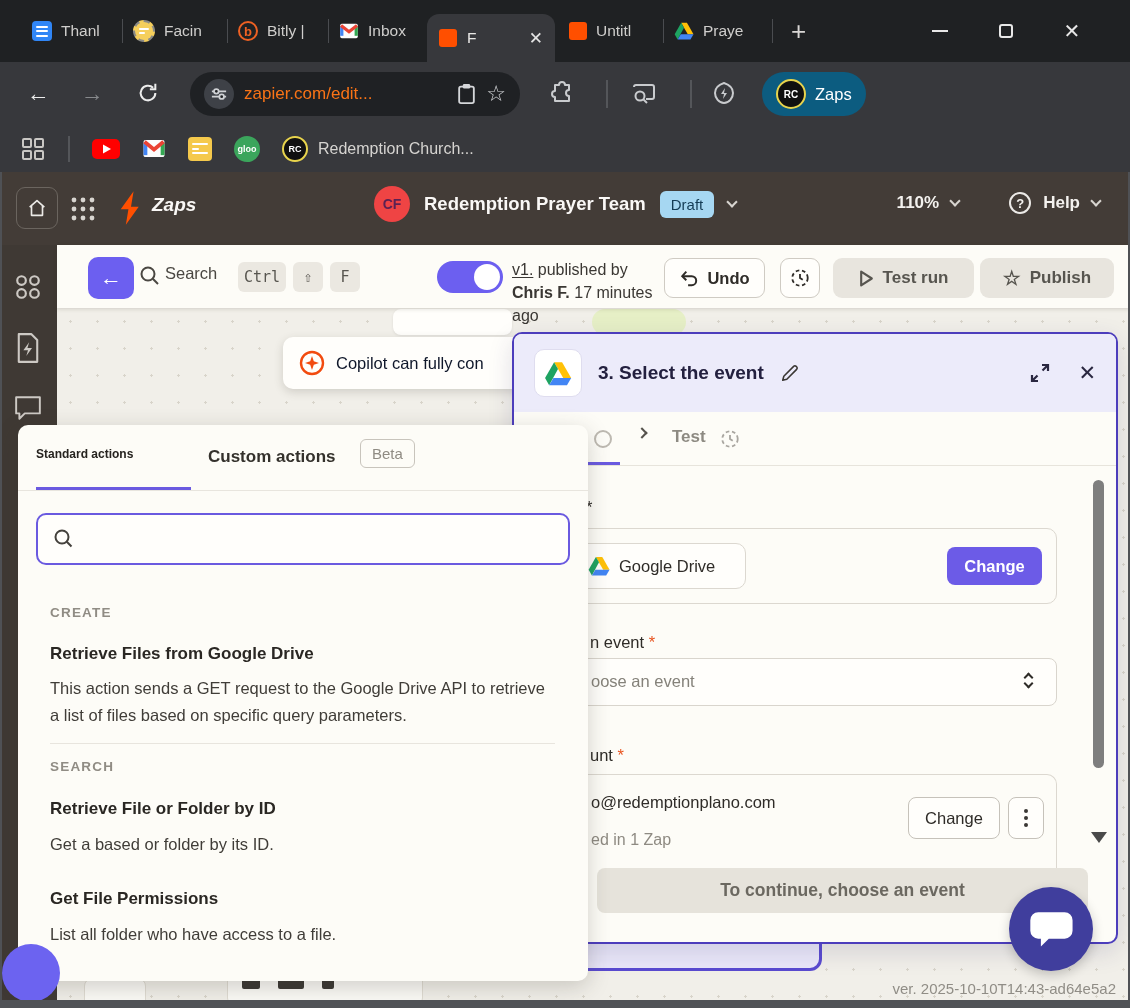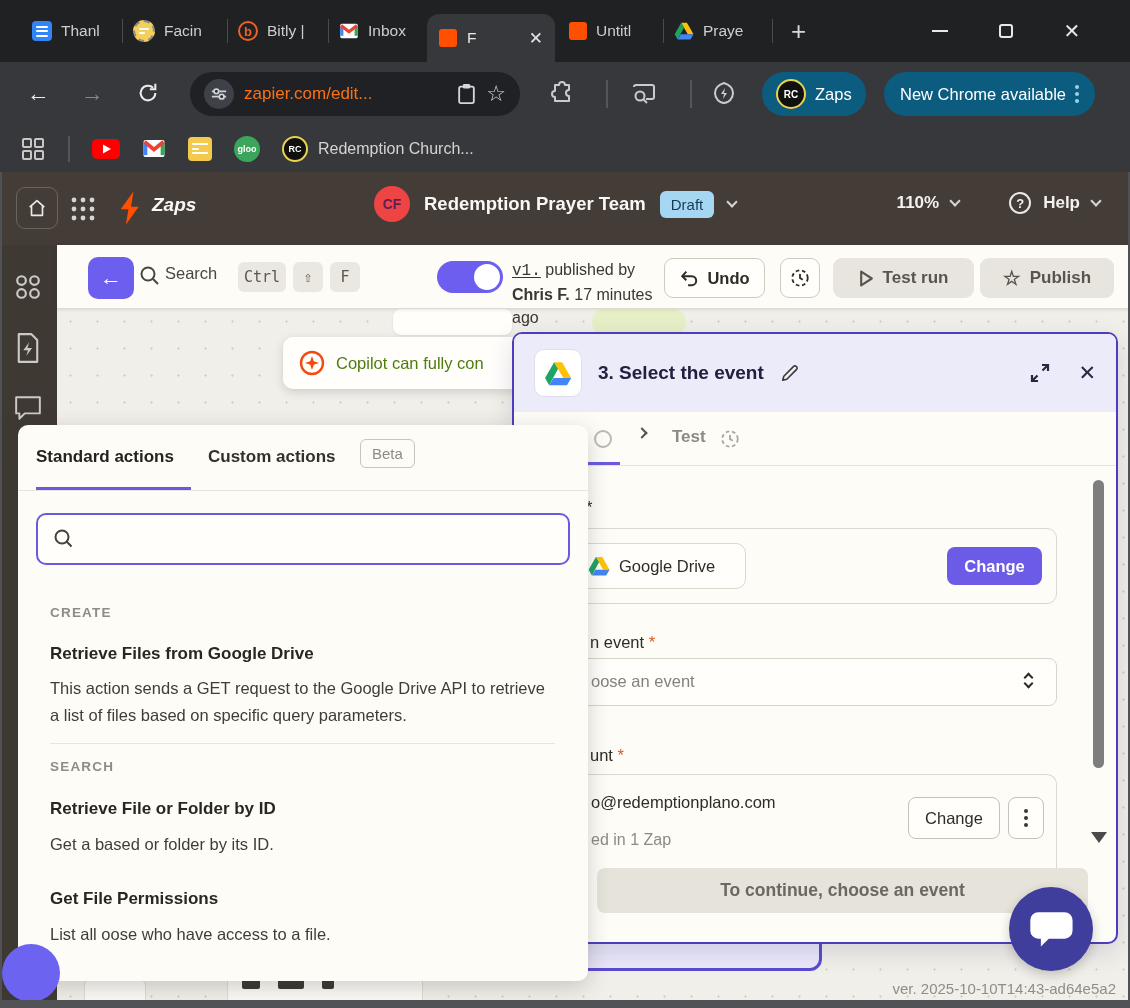--- a/index.html
+++ b/index.html
@@ -65,32 +65,32 @@
   .sideicon { position:absolute; left:14px; }
 
   
   .edtb { position:absolute; left:57px; top:245px; width:1073px; height:63px; background:#FDFCF7; box-shadow:0 1px 4px rgba(60,55,45,.18); z-index:8; }
   .backbtn { position:absolute; left:31px; top:12px; width:46px; height:42px; background:#6C5FF0; border-radius:10px; color:#fff; font-size:22px; display:flex; align-items:center; justify-content:center; }
   .searchlbl { position:absolute; left:108px; top:19px; color:#4A4742; font-size:16.5px; }
   .kbd { position:absolute; top:17px; height:30px; background:#EBE8E1; border-radius:6px; color:#57554F; font-family:"DejaVu Sans Mono", monospace; font-size:15px; display:flex; align-items:center; justify-content:center; }
   .toggle { position:absolute; left:380px; top:16px; width:66px; height:32px; background:#6C5FF0; border-radius:16px; }
   .toggle i { position:absolute; right:3px; top:3px; width:26px; height:26px; background:#fff; border-radius:50%; }
   .verblock { position:absolute; left:455px; top:13px; width:152px; color:#3A3733; font-size:16px; line-height:23px; }
-  .verblock u { text-underline-offset:2px;font-family:Liberation Mono, monospace; }
+  .verblock u { text-underline-offset:2px; }
   .verblock b { font-weight:700; }
   .wbtn { position:absolute; top:13px; height:40px; background:#FFFEFB; border:1.5px solid #CFCBC3; border-radius:9px; display:flex; align-items:center; justify-content:center; gap:8px; color:#2F2C28; font-size:16.5px; font-weight:600; }
   .gbtn { position:absolute; top:13px; height:40px; background:#E8E5DE; border-radius:9px; display:flex; align-items:center; justify-content:center; gap:9px; color:#57554F; font-size:17px; font-weight:600; }
 
   
   .canvas { position:absolute; left:57px; top:308px; width:1073px; height:700px; background:#F1EFE9;
             background-image:radial-gradient(circle, #D8D4CA 1.3px, transparent 1.3px); background-size:27px 27px; }
   .stub-white { position:absolute; left:336px; top:1px; width:119px; height:26px; background:#FFFEFB; border-radius:8px; box-shadow:0 1px 3px rgba(0,0,0,.08); }
   .stub-green { position:absolute; left:535px; top:1px; width:94px; height:26px; background:#E6EFC6; border-radius:13px; }
   .copilot-banner { position:absolute; left:226px; top:29px; width:250px; height:52px; background:#FFFEFB; border-radius:10px; box-shadow:0 3px 10px rgba(60,55,45,.18); display:flex; align-items:center; gap:11px; padding-left:16px; overflow:hidden; z-index:2; }
-  .copilot-banner span { color:#4d7c0f; font-size:16.5px; white-space:nowrap; }
+  .copilot-banner span { color:#0f172a; font-size:16.5px; white-space:nowrap; }
   .stepnode { position:absolute; left:243px; top:592px; width:522px; height:71px; background:#EAE8F9; border:3px solid #5A4BD0; border-radius:12px; z-index:1; }
   .botstub1 { position:absolute; left:27px; top:670px; width:62px; height:30px; background:#FBFAF6; border:1px solid #DFDBD2; border-radius:8px; }
   .botstub2 { position:absolute; left:170px; top:652px; width:196px; height:48px; background:#FBFAF6; border:1px solid #DFDBD2; border-radius:10px; display:flex; align-items:center; gap:18px; padding-left:14px; }
   .botstub2 i { display:block; width:18px; height:10px; background:#3A3733; border-radius:2px; }
   .verstamp { position:absolute; right:14px; top:672px; color:#908D86; font-size:15px; }
 
   
   .modal { position:absolute; left:512px; top:332px; width:606px; height:612px; background:#FDFCF7; border:2.5px solid #4C3DBC; border-radius:10px; z-index:10; overflow:hidden; box-shadow:0 8px 24px rgba(50,40,100,.15); }
   .mhead { position:absolute; left:0; top:0; width:100%; height:78px; background:#ECEBFA; display:flex; align-items:center; padding:0 20px; gap:16px; }
   .appicon-box { width:48px; height:48px; background:#fff; border:1px solid #DFDDEF; border-radius:10px; display:flex; align-items:center; justify-content:center; }
@@ -115,21 +115,21 @@
   .acctusage { position:absolute; left:28px; top:56px; color:#8E8A82; font-size:16px; }
   .changebtn2 { position:absolute; left:345px; top:22px; width:92px; height:42px; background:#FFFEFB; border:1.5px solid #C6C2BA; border-radius:8px; color:#2F2C28; font-size:16.5px; display:flex; align-items:center; justify-content:center; }
   .dotsbtn { position:absolute; left:445px; top:22px; width:36px; height:42px; background:#FFFEFB; border:1.5px solid #C6C2BA; border-radius:8px; display:flex; align-items:center; justify-content:center; }
   .dotsbtn .vdots i { background:#3A3733; }
   .scrollthumb { position:absolute; left:579px; top:146px; width:11px; height:288px; background:#7E7E7E; border-radius:6px; }
   .scrolldown { position:absolute; left:577px; top:498px; width:0; height:0; border-left:8px solid transparent; border-right:8px solid transparent; border-top:11px solid #4A4A4A; }
   .footercta { position:absolute; left:83px; top:534px; width:491px; height:45px; background:#E6E3DB; border-radius:8px; display:flex; align-items:center; justify-content:center; color:#6B6860; font-size:17.5px; font-weight:700; }
 
   
   .panel { position:absolute; left:18px; top:425px; width:570px; height:556px; background:#FDFCF7; border-radius:10px; box-shadow:0 6px 22px rgba(60,55,45,.22); z-index:20; }
-  .ptab1 { position:absolute; left:18px; top:22px; color:#26231F; font-size:17px; font-weight:700; }
+  .ptab1 { position:absolute; left:18px; top:22px; color:#26231F; font-size:12px; font-weight:700; }
   .ptab2 { position:absolute; left:190px; top:22px; color:#34312C; font-size:17px; font-weight:700; }
   .betabadge { position:absolute; left:342px; top:14px; border:1.5px solid #C8C4BC; border-radius:6px; color:#8F8B83; font-size:15px; padding:5px 11px; }
   .ptabline { position:absolute; left:18px; top:62px; width:155px; height:3.5px; background:#6A5AE0; }
   .pdivider0 { position:absolute; left:0; top:65px; width:100%; height:1px; background:#E8E5DE; }
   .psearch { position:absolute; left:18px; top:88px; width:534px; height:52px; border:2px solid #6A5AE0; border-radius:10px; background:#FFFEFB; display:flex; align-items:center; gap:13px; padding-left:15px; }
   .psearch input { border:none; outline:none; background:transparent; font-family:"Liberation Sans", sans-serif; font-size:17px; color:#34312C; width:460px; }
   .sechead { position:absolute; left:32px; color:#908C84; font-size:13.5px; font-weight:700; letter-spacing:1.2px; }
   .acttitle { position:absolute; left:32px; color:#2A2723; font-size:17px; font-weight:700; }
   .actdesc { position:absolute; left:32px; width:508px; color:#403D38; font-size:16.5px; line-height:1.62; }
   .pdiv { position:absolute; left:32px; width:505px; height:1px; background:#E8E5DE; }
@@ -251,28 +251,20 @@
     <div class="navbtn" style="left:706px">
       <svg width="24" height="24" viewBox="0 0 24 24">
         <path d="M12 2c6 2 9 5 9 10s-4 10-9 10-9-5-9-10S6 4 12 2z" stroke="#C9CBCE" stroke-width="2" fill="none"></path>
         <path d="M13 7l-4 6h3l-1 5 4-6h-3z" fill="#C9CBCE"></path>
       </svg>
     </div>
     <div class="bluepill" style="left:762px">
       <span class="circle-logo" style="width:30px;height:30px;background:#101010;border:2px solid #E8D44D;color:#fff;font-size:10px;font-weight:700">RC</span>
       <span class="ptext">Zaps</span>
     </div>
-    <div class="bluepill" style="left:884px; padding:0 16px">
-      <span class="ptext">New Chrome available</span>
-      <span class="vdots">
-          <i></i>
-          <i></i>
-          <i></i>
-        </span>
-    </div>
   </div>
 
   <div class="bookbar">
     <svg width="26" height="26" viewBox="0 0 26 26">
       <rect x="3" y="3" width="8" height="8" rx="1" stroke="#C9C7C4" stroke-width="2" fill="none"></rect>
       <rect x="15" y="3" width="8" height="8" rx="1" stroke="#C9C7C4" stroke-width="2" fill="none"></rect>
       <rect x="3" y="15" width="8" height="8" rx="1" stroke="#C9C7C4" stroke-width="2" fill="none"></rect>
       <rect x="15" y="15" width="8" height="8" rx="1" stroke="#C9C7C4" stroke-width="2" fill="none"></rect>
     </svg>
     <span style="width:2px;height:26px;background:#54565A"></span>
@@ -508,21 +500,21 @@
     <span class="sechead" style="top:180px">CREATE</span>
     <span class="acttitle" style="top:219px">Retrieve Files from Google Drive</span>
     <div class="actdesc" style="top:250px">This action sends a GET request to the Google Drive API to retrieve a list of files based on specific query parameters.</div>
     <div class="pdiv" style="top:318px"></div>
 
     <span class="sechead" style="top:334px">SEARCH</span>
     <span class="acttitle" style="top:374px">Retrieve File or Folder by ID</span>
     <div class="actdesc" style="top:406px">Get a based or folder by its ID.</div>
 
     <span class="acttitle" style="top:464px">Get File Permissions</span>
-    <div class="actdesc" style="top:496px">List all oose who have access to a file.</div>
+    <div class="actdesc" style="top:496px">List all folder who have access to a file.</div>
   </div>
 
   <div class="copilotfab"></div>
   <div class="chatfab">
     <svg width="44" height="40" viewBox="0 0 34 30">
       <path d="M7 2h20a6 6 0 016 6v8a6 6 0 01-6 6H15l-6 6v-6H7a6 6 0 01-6-6V8a6 6 0 016-6z" fill="#FFFFFF" transform="scale(1.02)"></path>
     </svg>
   </div>
 
   <div class="edgeL"></div>

